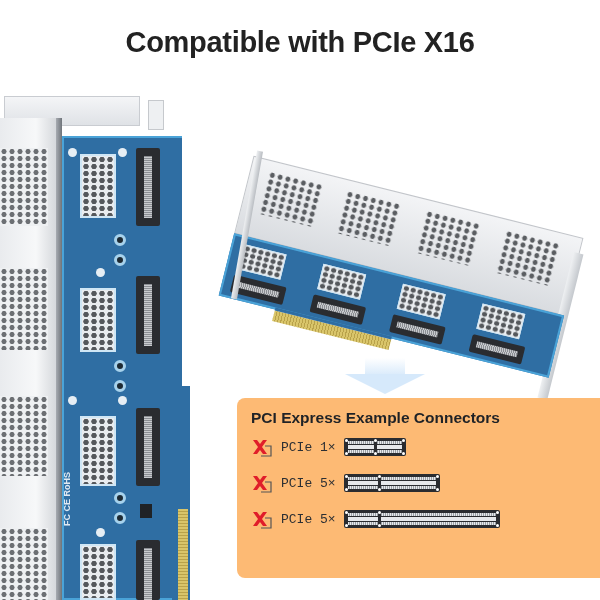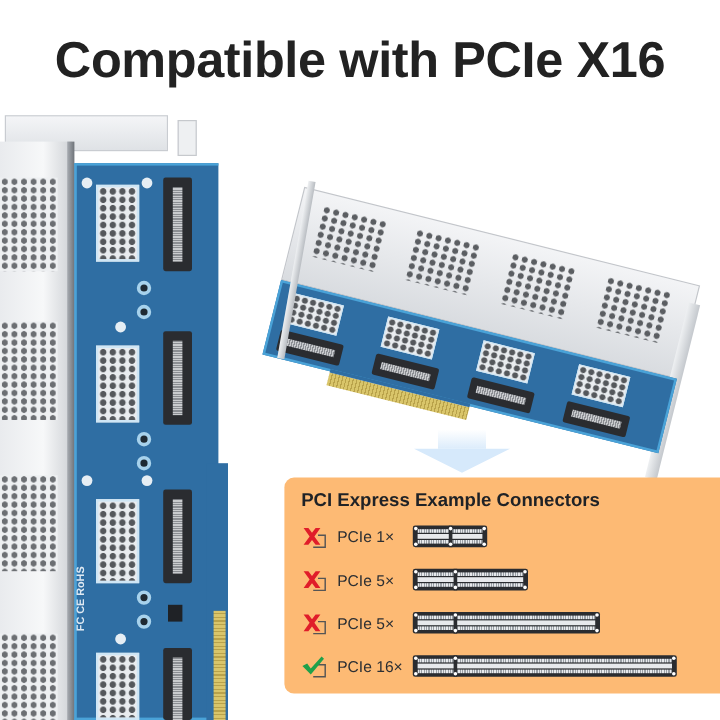--- a/index.html
+++ b/index.html
@@ -1,21 +1,21 @@
 <!DOCTYPE html>
 <html><head>
 <meta charset="utf-8">
 <style>
   * { box-sizing: border-box; margin: 0; padding: 0; }
   html, body { width: 600px; height: 600px; background: #ffffff; overflow: hidden; }
   body { position: relative; font-family: "Liberation Sans", sans-serif; }
 
   .title {
     position: absolute; left: 0; top: 26px; width: 600px; text-align: center;
-    font-family: "Liberation Sans", sans-serif; font-weight: bold; font-size: 42px;
+    font-family: "Liberation Sans", sans-serif; font-weight: bold; font-size: 29px;
     color: #222222; letter-spacing: -0.3px;
   }
 
   
   .left-card { position: absolute; left: 0; top: 96px; width: 200px; height: 504px; }
   .lc-topbar {
     position: absolute; left: 4px; top: 0; width: 136px; height: 30px;
     background: linear-gradient(#f4f5f7, #dfe2e6); border: 1px solid #c9ccd1;
   }
   .lc-shield {
@@ -103,21 +103,21 @@
     background: #fdba74; border-radius: 8px;
   }
   .panel-title {
     position: absolute; left: 14px; top: 11px; font-size: 15.5px; font-weight: bold; color: #1f2226;
     font-family: "Liberation Sans", sans-serif;
   }
   .row { position: absolute; left: 0; height: 24px; width: 345px; }
   .status-icon { position: absolute; left: 14px; top: 2px; width: 22px; height: 20px; }
   .row-label {
     position: absolute; left: 44px; top: 4px; font-size: 13px; color: #2c2f33;
-    font-family: Liberation Sans, sans-serif;
+    font-family: Liberation Mono, monospace;
   }
   .slot {
     position: absolute; left: 107px; top: 2px; height: 18px;
     background: #2a2c30; border-radius: 2px;
   }
   .slot .lane {
     position: absolute; left: 4px; right: 4px; height: 3px;
     background: repeating-linear-gradient(90deg, #e7e9ec 0 1px, #9aa0a6 1px 2px);
   }
   .slot .lane.l1 { top: 3px; }
@@ -258,32 +258,13 @@
       <div class="key" style="left:34px;"></div>
       <div class="pin" style="left:1px;top:1px;"></div>
         <div class="pin" style="left:1px;top:14px;"></div>
       <div class="pin" style="left:34px;top:1px;"></div>
         <div class="pin" style="left:34px;top:14px;"></div>
       <div class="pin" style="right:1px;top:1px;"></div>
         <div class="pin" style="right:1px;top:14px;"></div>
     </div>
   </div>
 
-  <div class="row" style="top:146px;">
-    <svg class="status-icon" viewBox="0 0 22 20">
-      <path d="M14 8 L20 8 L20 18 L10 18" fill="none" stroke="#555" stroke-width="1.2"></path>
-      <path d="M1 9 L5 7 L8 11 L17 1 L19 3 L8 16 Z" fill="#1fa14a"></path>
-    </svg>
-    <div class="row-label">PCIe 16×</div>
-    <div class="slot" style="width:220px;">
-      <div class="lane l1"></div>
-        <div class="mid"></div>
-        <div class="lane l2"></div>
-      <div class="key" style="left:34px;"></div>
-      <div class="pin" style="left:1px;top:1px;"></div>
-        <div class="pin" style="left:1px;top:14px;"></div>
-      <div class="pin" style="left:34px;top:1px;"></div>
-        <div class="pin" style="left:34px;top:14px;"></div>
-      <div class="pin" style="right:1px;top:1px;"></div>
-        <div class="pin" style="right:1px;top:14px;"></div>
-    </div>
-  </div>
 </div>
 
 </body></html>

